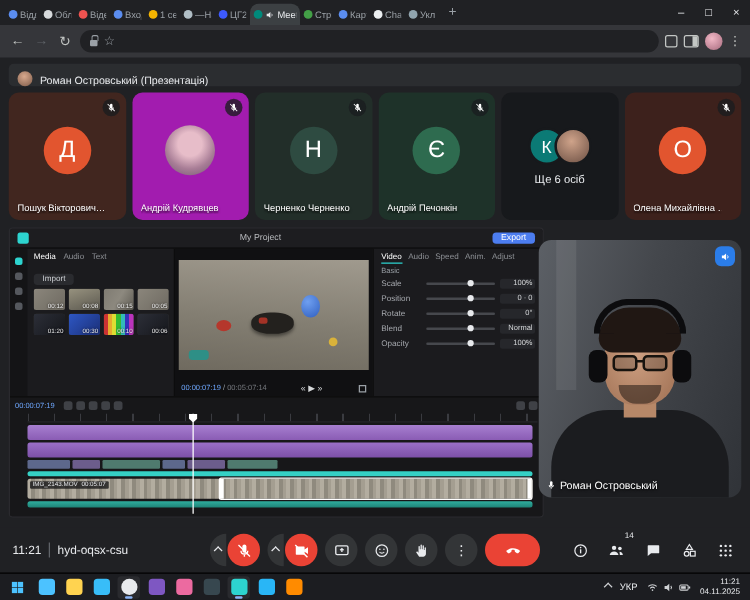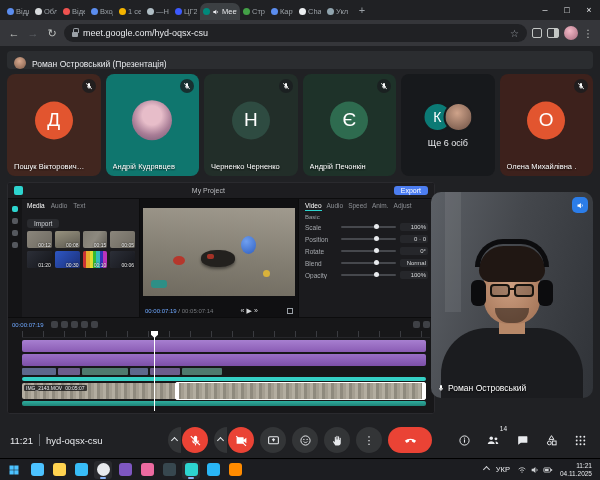--- a/index.html
+++ b/index.html
@@ -274,21 +274,20 @@
       <span class="winbtn">×</span>
     </div>
   </div>
 
   <div class="toolbar">
     <button class="navbtn">←</button>
     <button class="navbtn dim">→</button>
     <button class="navbtn">↻</button>
     <div class="omnibox">
       <span class="lock"></span>
-      <span class="url">meet.google.com/hyd-oqsx-csu</span>
       <span class="star">☆</span>
     </div>
     <span class="ext-ic"></span>
     <span class="panel-ic"></span>
     <span class="profile"></span>
     <button class="kebab">⋮</button>
   </div>
 
   <div class="banner">
     <span class="banner-avatar"></span>
@@ -303,21 +302,21 @@
             <path d="M12 15a3 3 0 0 0 3-3V6a3 3 0 1 0-6 0v6a3 3 0 0 0 3 3z"></path>
             <path d="M6 12a6 6 0 0 0 12 0h-2a4 4 0 0 1-8 0H6z"></path>
             <rect x="11" y="18" width="2" height="3"></rect>
             <path d="M4 3l17 17-1.4 1.4L2.6 4.4z"></path>
           </svg>
       </span>
       <span class="tile-letter" style="background: rgb(226, 85, 47);">Д</span>
       <span class="tile-name">Пошук Вікторович…</span>
     </div>
 
-    <div class="tile" style="background: #0f766e;">
+    <div class="tile" style="background: #a21caf;">
       <span class="tile-chip">
         <svg width="8" height="8" viewBox="0 0 24 24" fill="#fff">
             <path d="M12 15a3 3 0 0 0 3-3V6a3 3 0 1 0-6 0v6a3 3 0 0 0 3 3z"></path>
             <path d="M6 12a6 6 0 0 0 12 0h-2a4 4 0 0 1-8 0H6z"></path>
             <rect x="11" y="18" width="2" height="3"></rect>
             <path d="M4 3l17 17-1.4 1.4L2.6 4.4z"></path>
           </svg>
       </span>
       <span class="tile-photo"></span>
       <span class="tile-name">Андрій Кудрявцев</span>

